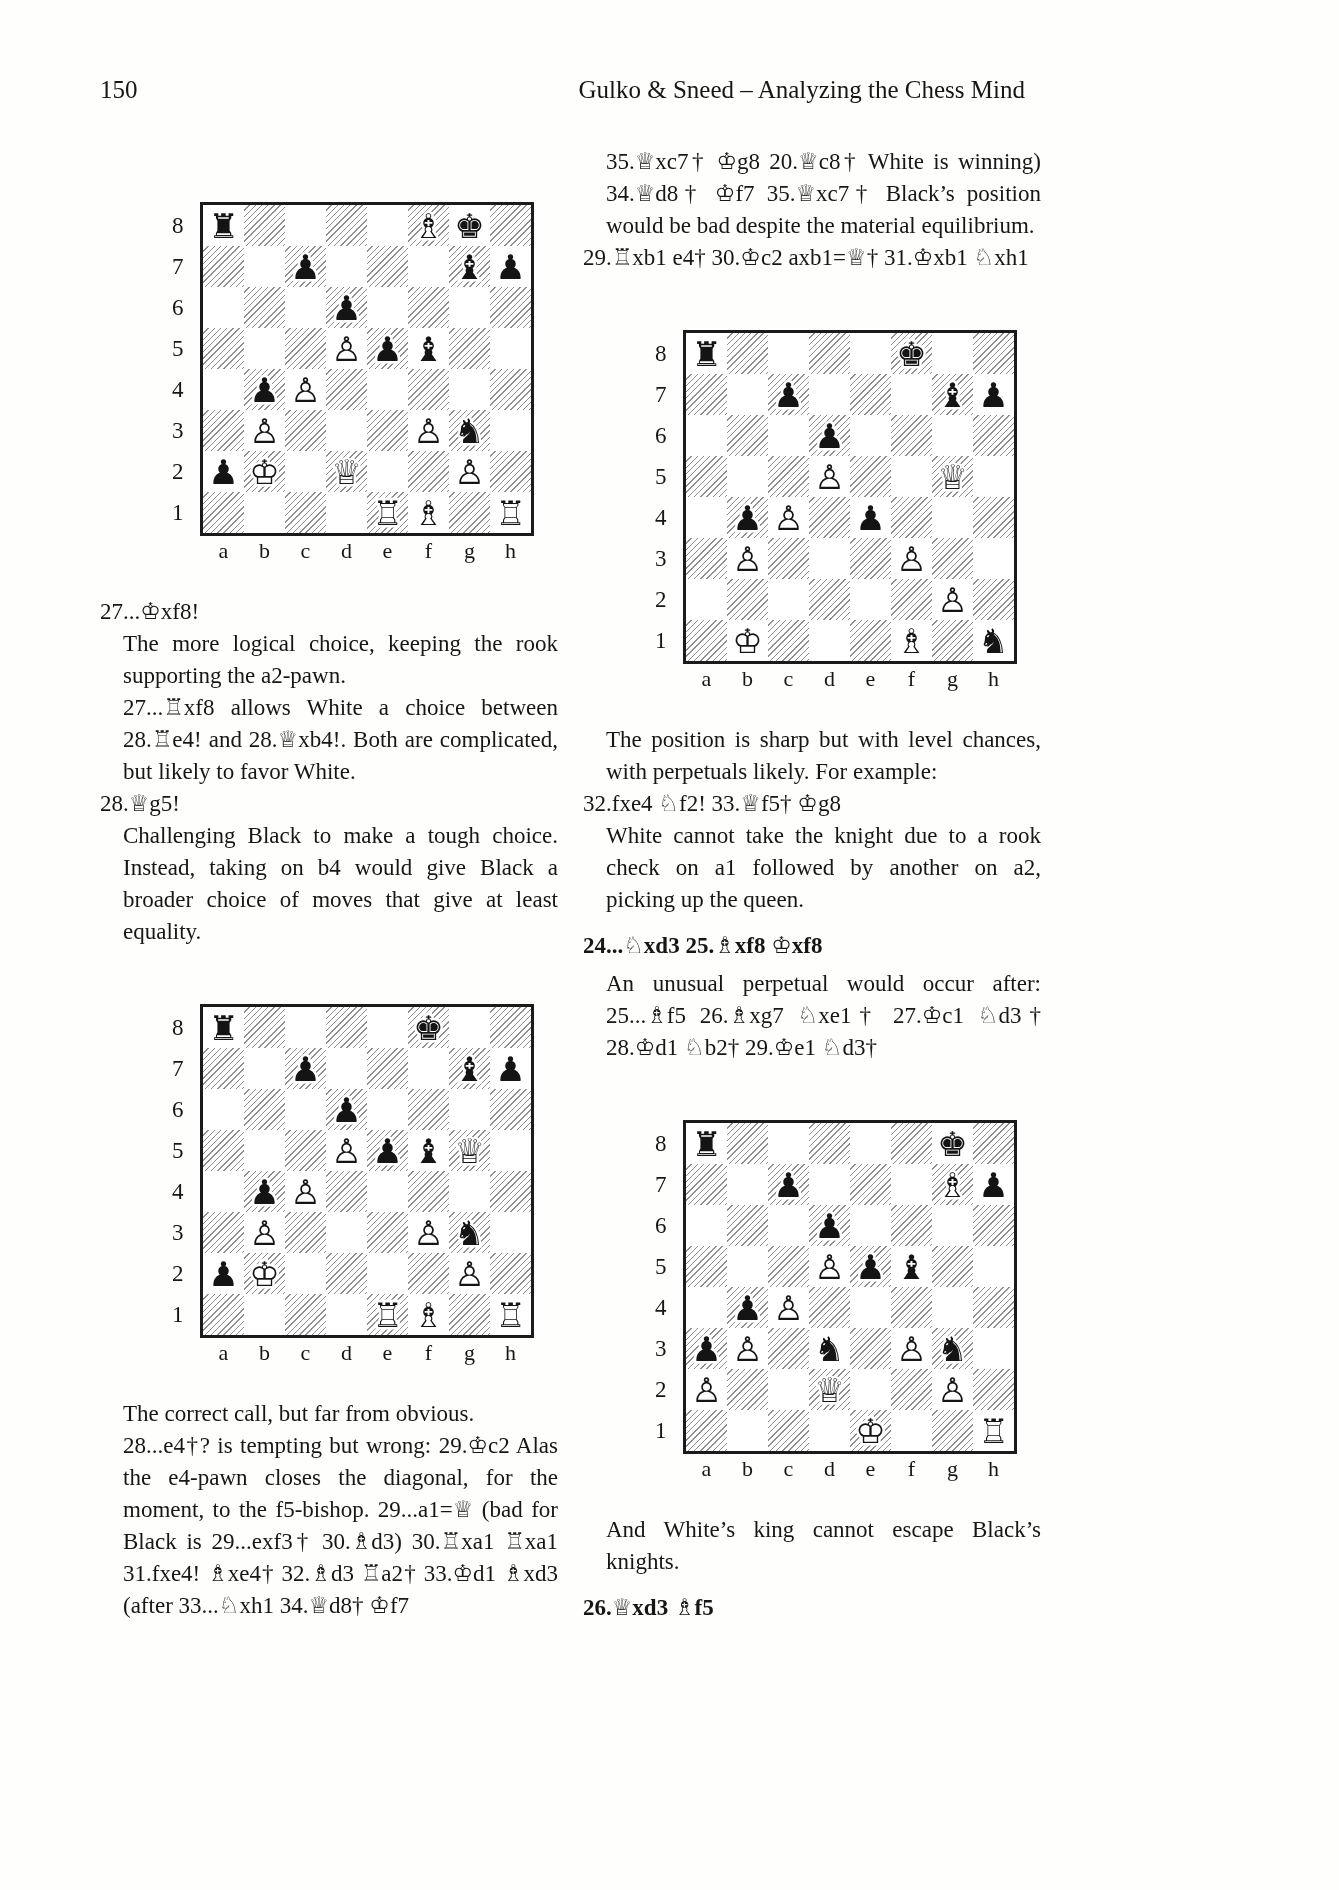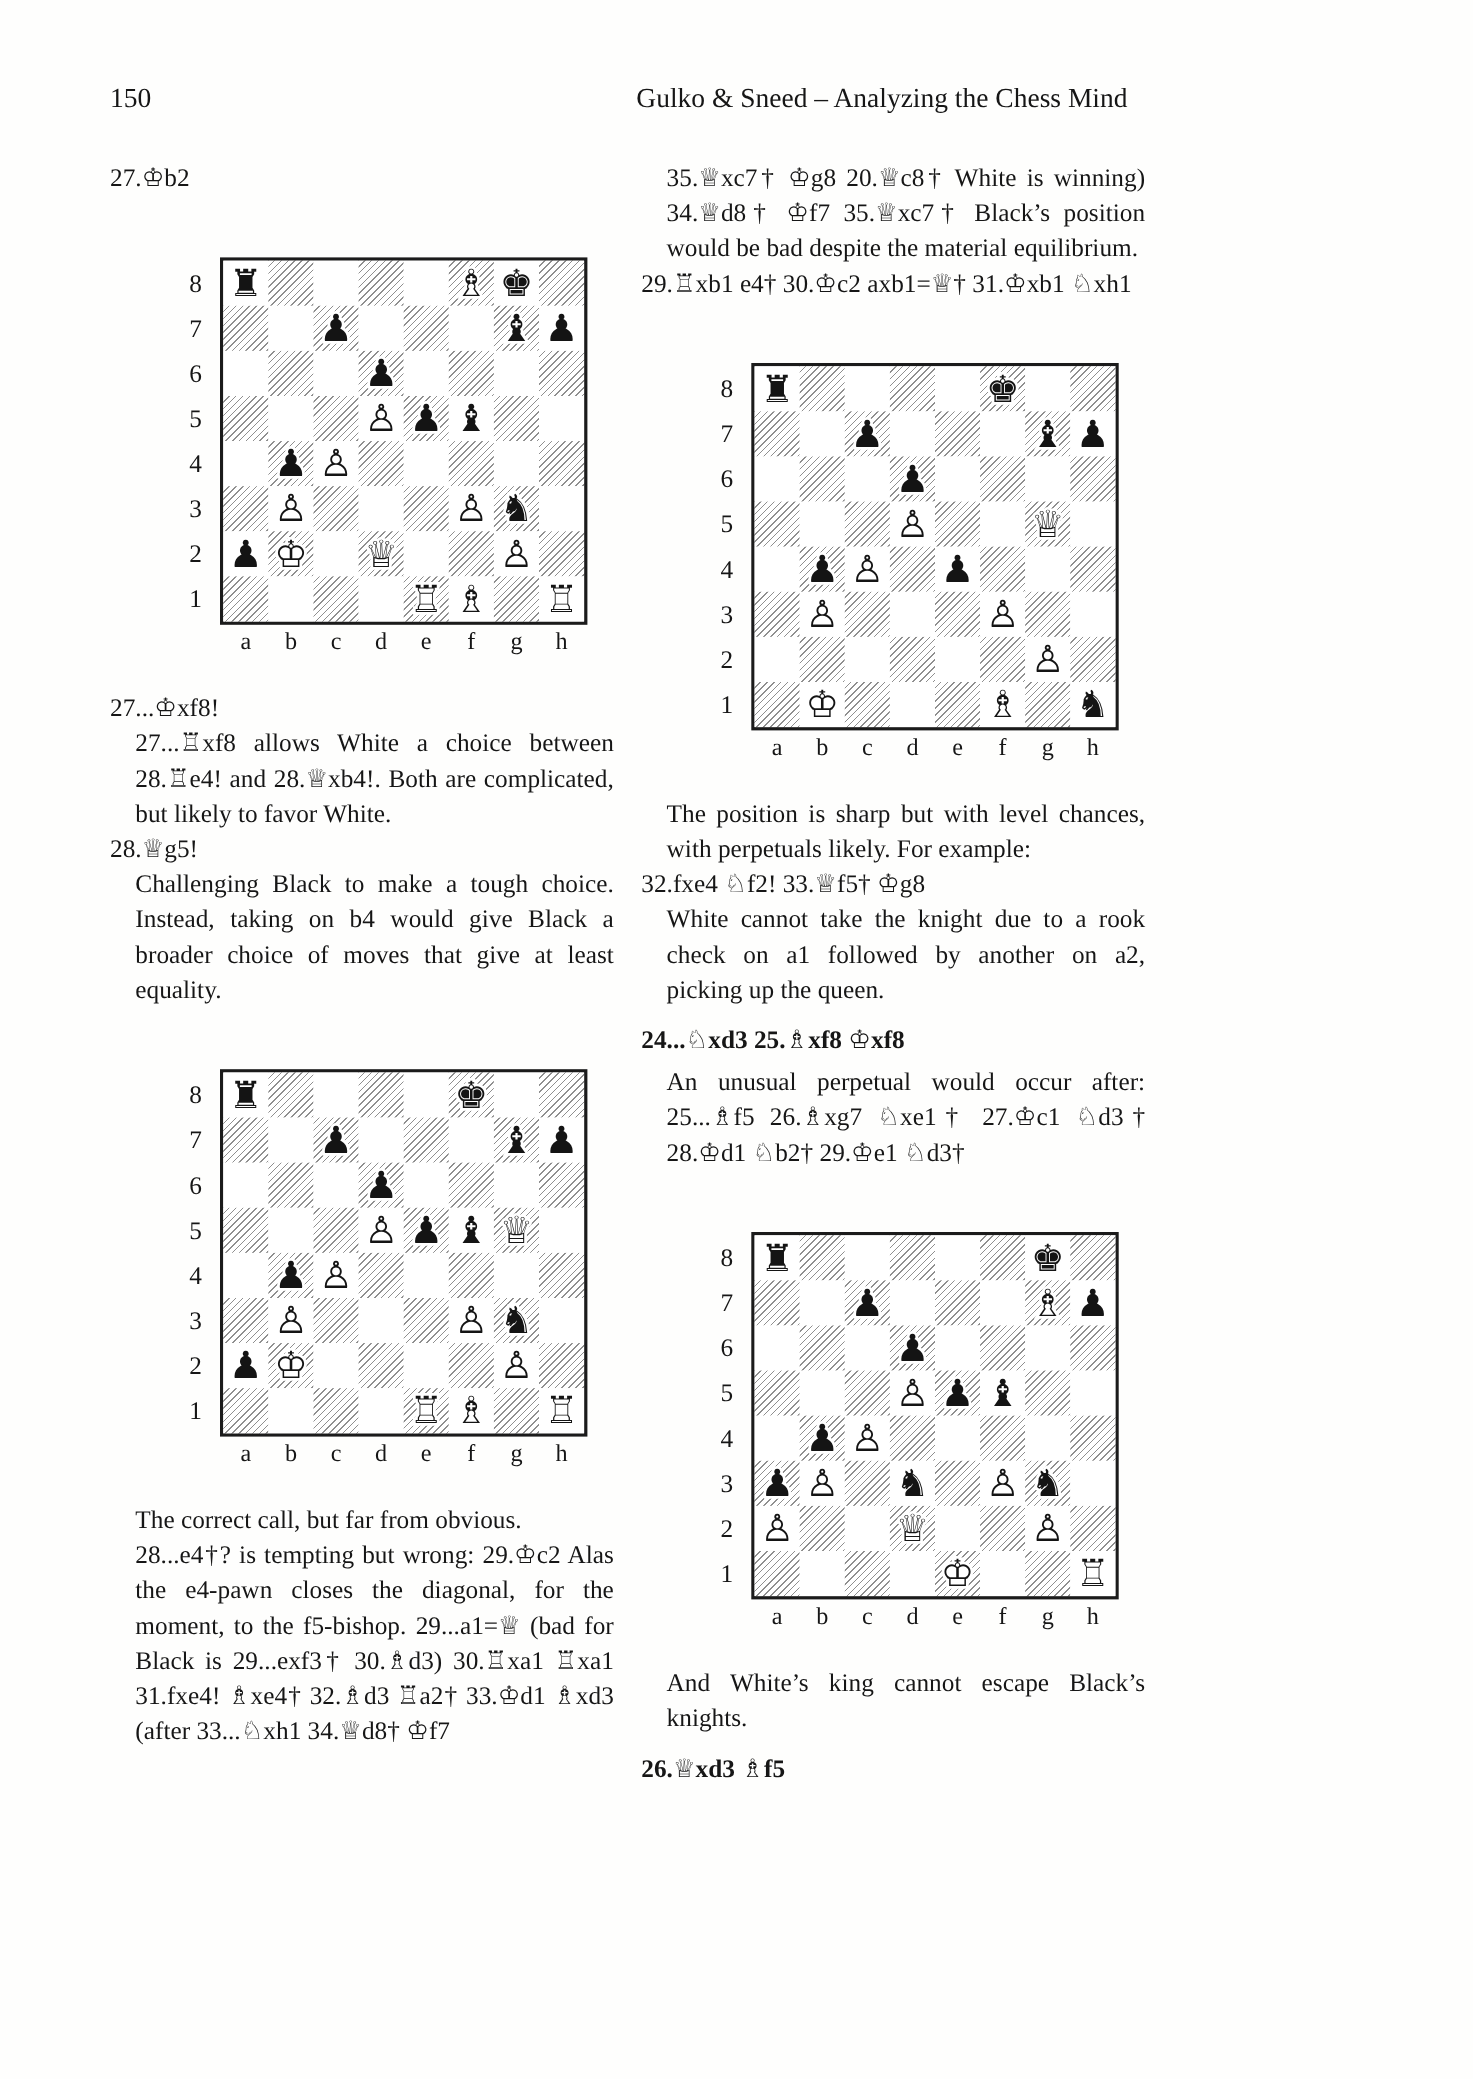--- a/index.html
+++ b/index.html
@@ -57,21 +57,20 @@
 </style>
 </head>
 <body>
 
 <div class="page">
   <header class="running-head">
     <span class="folio">150</span>
     <span class="running-title">Gulko &amp; Sneed – Analyzing the Chess Mind</span>
   </header>
   <div class="col left" id="col-left">
-      <p class="mv">27.♔b2</p>
       <div class="diagram">
         <div class="dg-grid">
           <div class="rank-labels">
             <span>8</span>
             <span>7</span>
             <span>6</span>
             <span>5</span>
             <span>4</span>
             <span>3</span>
             <span>2</span>
@@ -259,20 +258,21 @@
           <span>b</span>
           <span>c</span>
           <span>d</span>
           <span>e</span>
           <span>f</span>
           <span>g</span>
           <span>h</span>
         </div>
       </div>
       <p class="mv">27...♔xf8!</p>
+      <p class="para">The more logical choice, keeping the rook supporting the a2-pawn.</p>
       <p class="para">27...♖xf8 allows White a choice between 28.♖e4! and 28.♕xb4!. Both are complicated, but likely to favor White.</p>
       <p class="mv">28.♕g5!</p>
       <p class="para">Challenging Black to make a tough choice. Instead, taking on b4 would give Black a broader choice of moves that give at least equality.</p>
       <div class="diagram">
         <div class="dg-grid">
           <div class="rank-labels">
             <span>8</span>
             <span>7</span>
             <span>6</span>
             <span>5</span>

